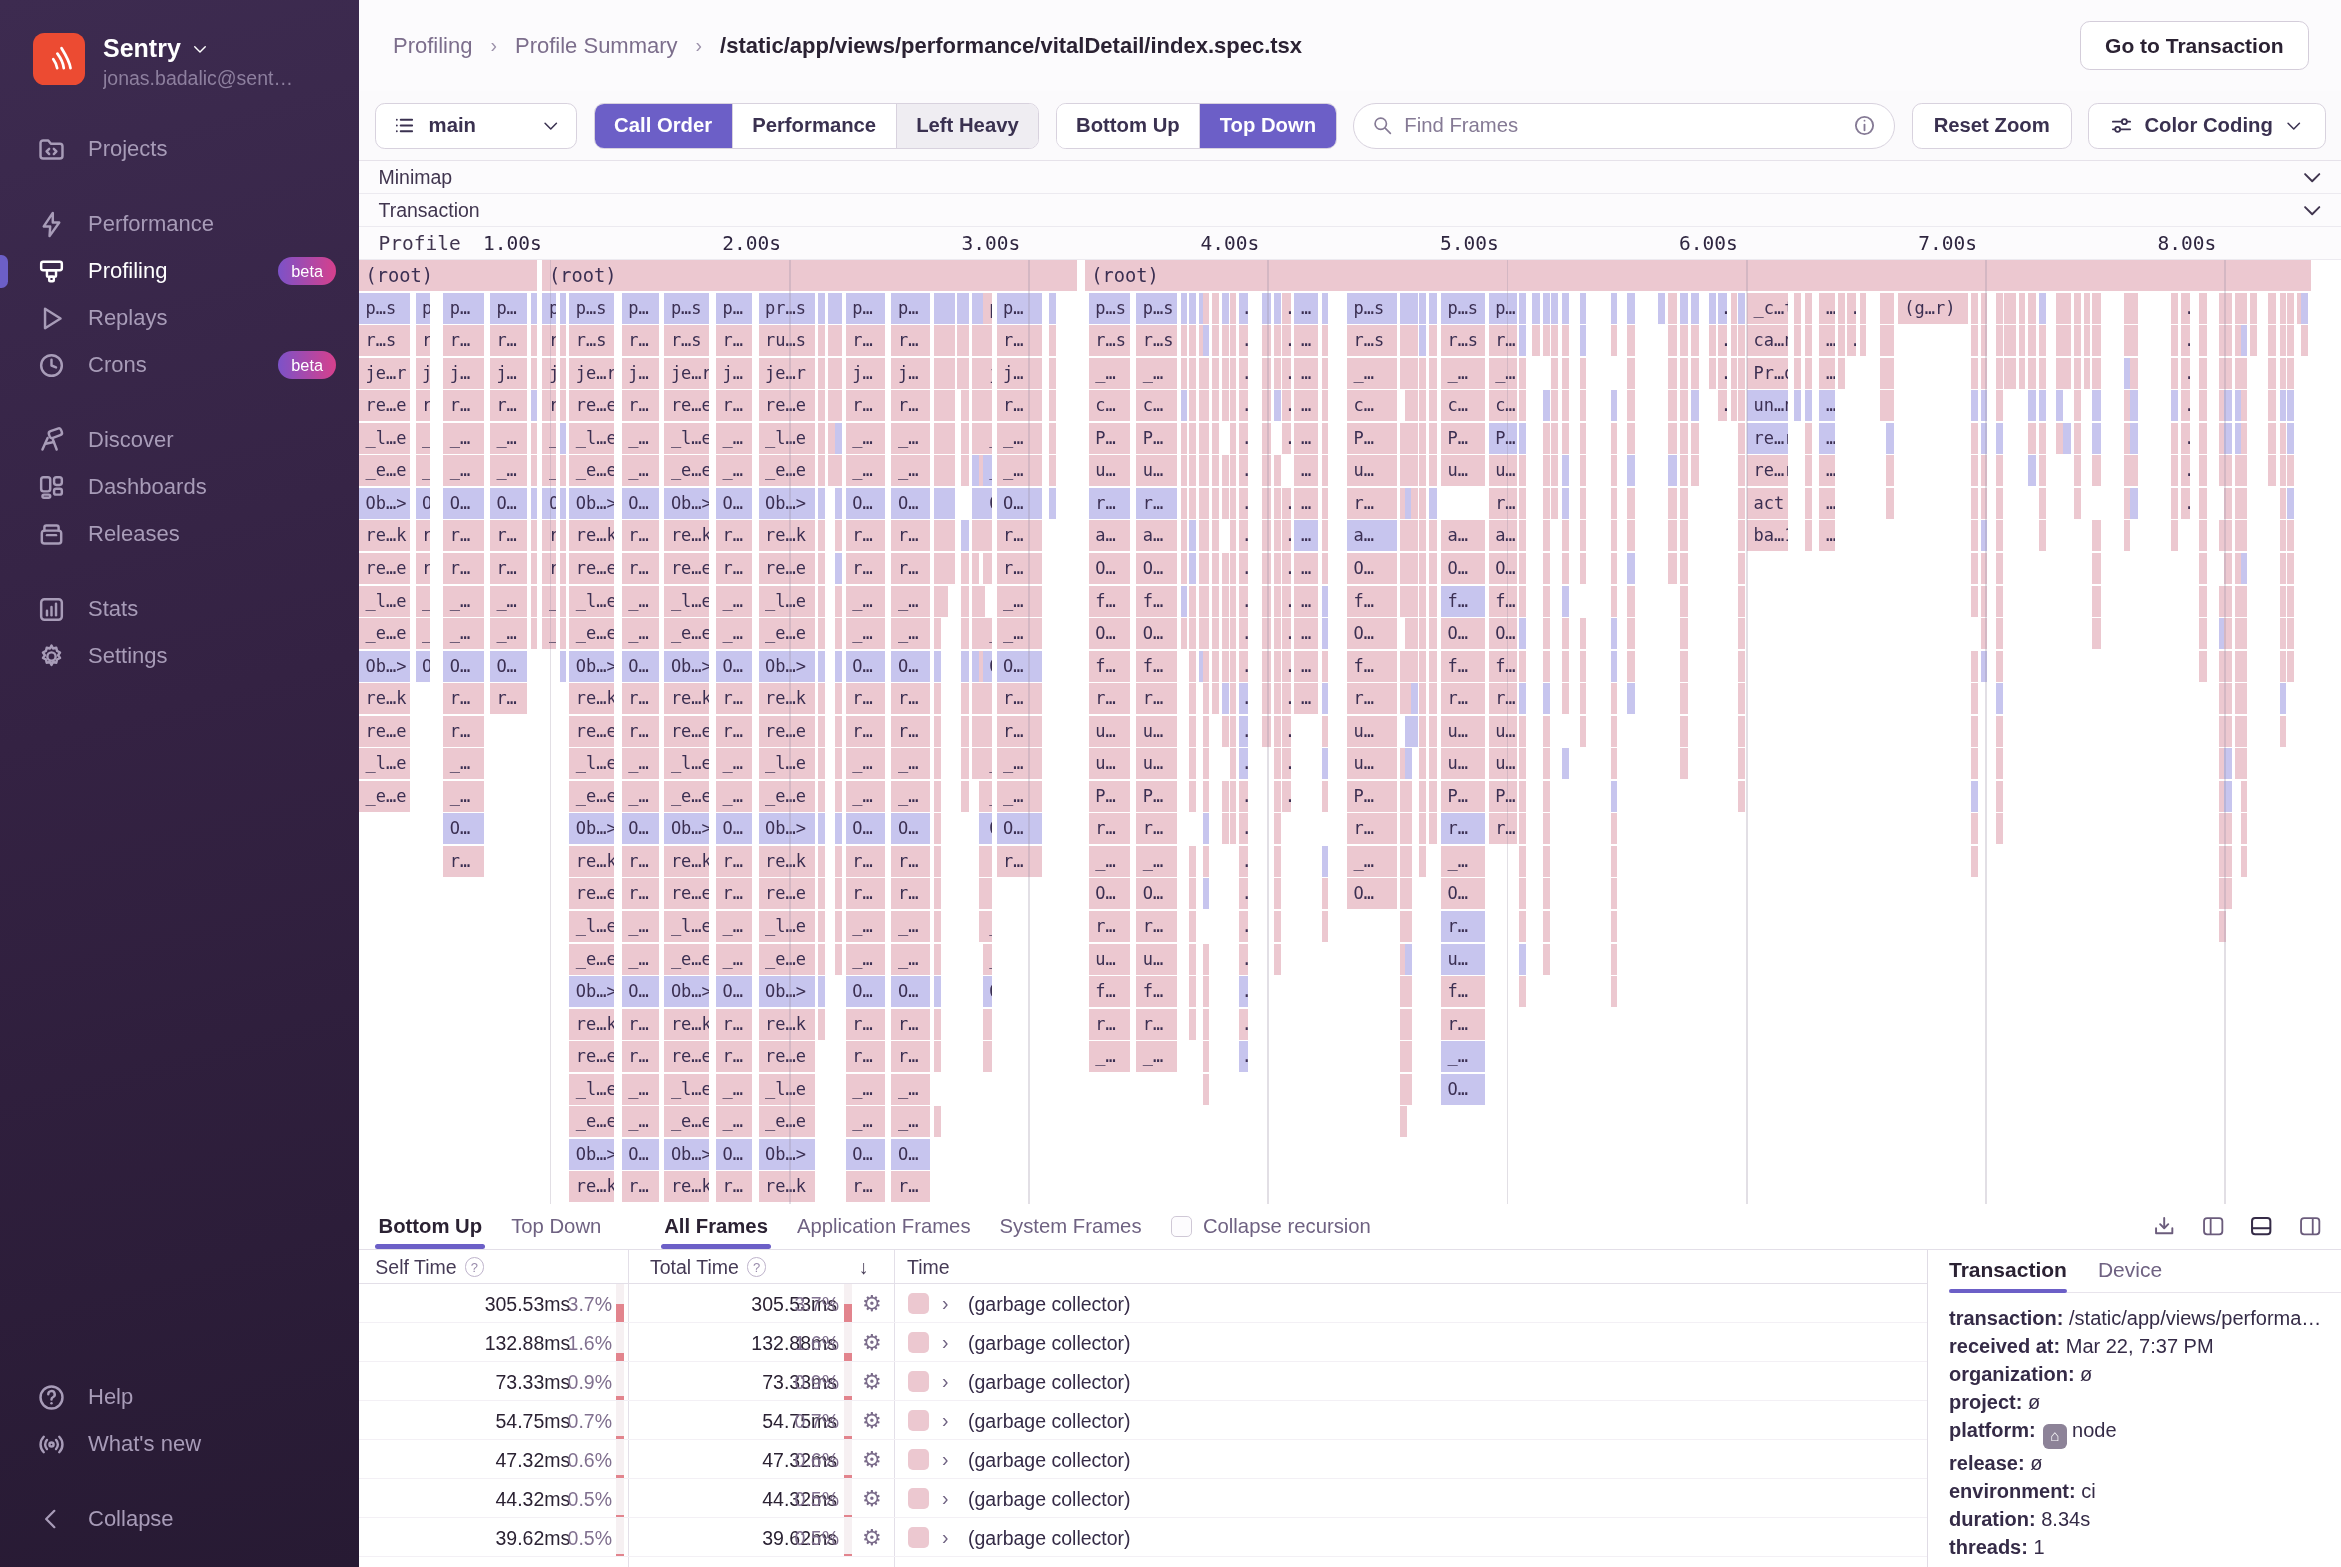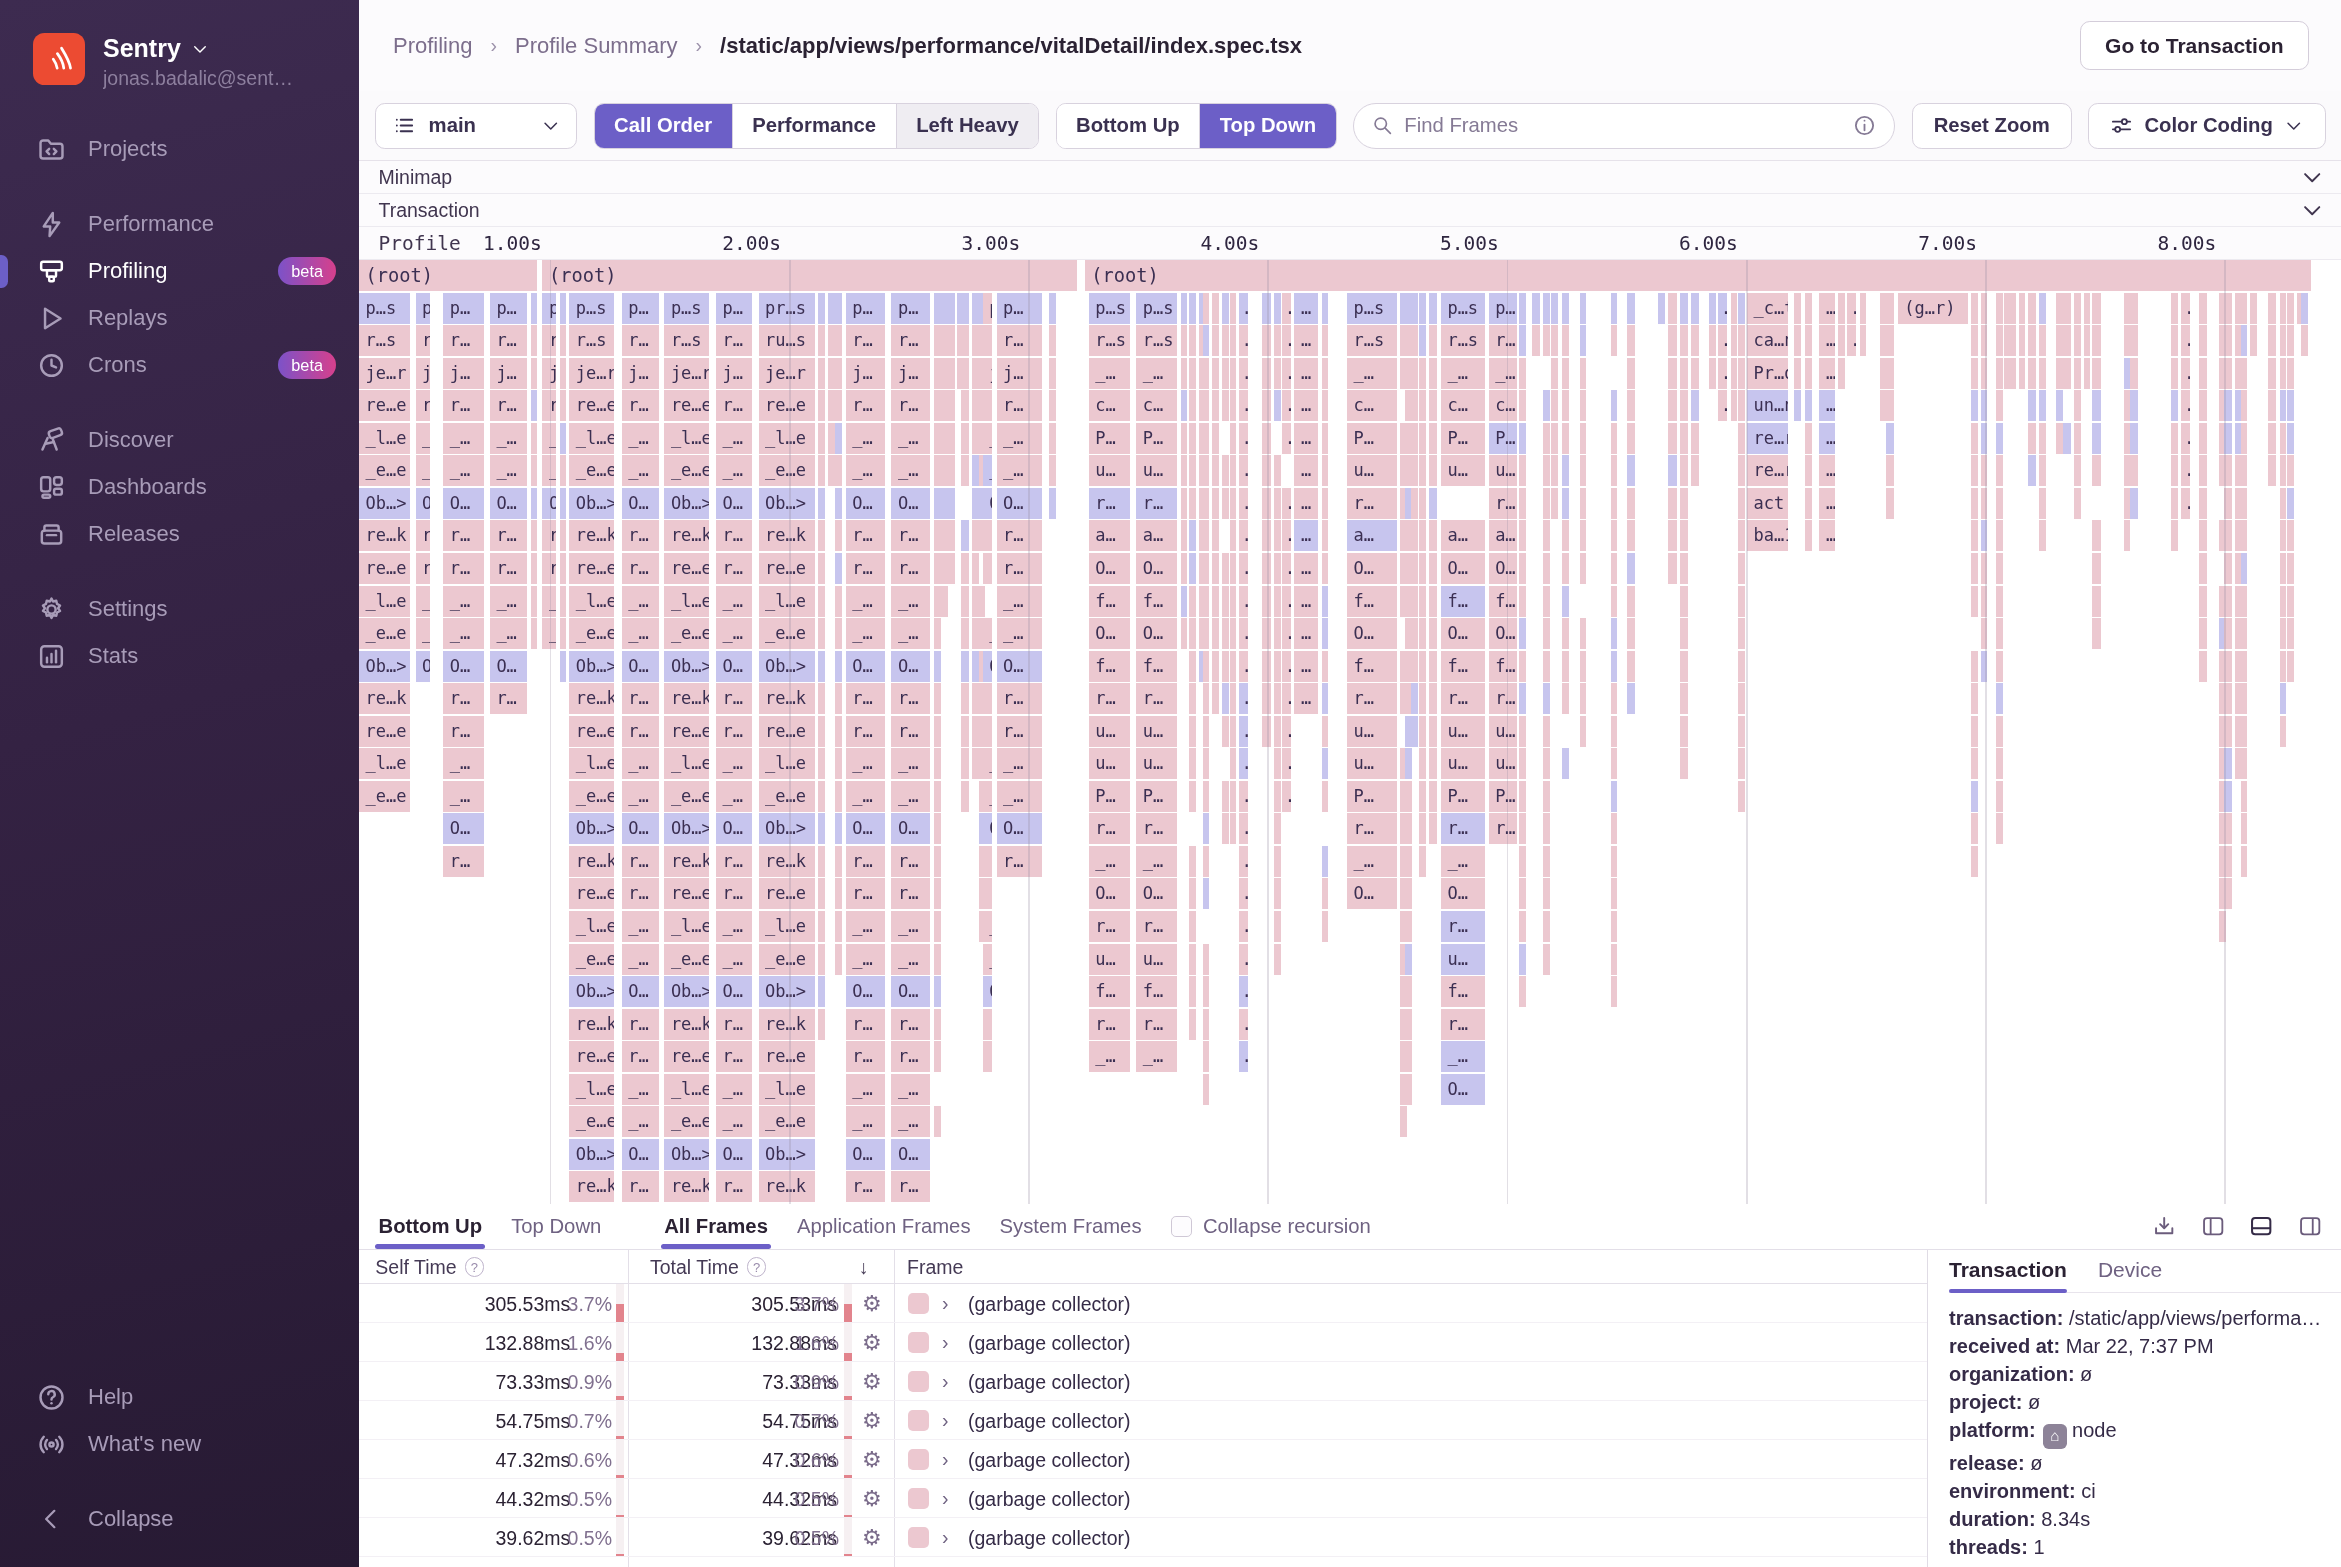--- a/index.html
+++ b/index.html
@@ -218,36 +218,36 @@
             <path d="M6.5 9 V6.5 a1.5 1.5 0 0 1 1.5-1.5 h8 a1.5 1.5 0 0 1 1.5 1.5 V9"></path>
             <line x1="8.5" y1="12.5" x2="15.5" y2="12.5"></line>
           </svg>
         </span>
         <span>Releases</span>
       </div>
       <div class="nav-gap"></div>
       <div class="nav-item">
         <span class="nav-ico">
           <svg class="sico" width="31" height="31" viewBox="0 0 24 24">
-            <circle cx="12" cy="12" r="3.2"></circle>
-            <path d="M12 3.5 l1.2 2.3 2.5-.6 .6 2.5 2.3 1.2-1.5 2.1 1.5 2.1-2.3 1.2-.6 2.5-2.5-.6-1.2 2.3-1.2-2.3-2.5 .6-.6-2.5-2.3-1.2 1.5-2.1-1.5-2.1 2.3-1.2 .6-2.5 2.5 .6 z"></path>
-          </svg>
-        </span>
-        <span>Settings</span>
-      </div>
-      <div class="nav-item">
-        <span class="nav-ico">
-          <svg class="sico" width="31" height="31" viewBox="0 0 24 24">
             <rect x="4" y="4" width="16" height="16" rx="2.5"></rect>
             <line x1="8.5" y1="16.5" x2="8.5" y2="13"></line>
             <line x1="12" y1="16.5" x2="12" y2="10"></line>
             <line x1="15.5" y1="16.5" x2="15.5" y2="7.5"></line>
           </svg>
         </span>
         <span>Stats</span>
+      </div>
+      <div class="nav-item">
+        <span class="nav-ico">
+          <svg class="sico" width="31" height="31" viewBox="0 0 24 24">
+            <circle cx="12" cy="12" r="3.2"></circle>
+            <path d="M12 3.5 l1.2 2.3 2.5-.6 .6 2.5 2.3 1.2-1.5 2.1 1.5 2.1-2.3 1.2-.6 2.5-2.5-.6-1.2 2.3-1.2-2.3-2.5 .6-.6-2.5-2.3-1.2 1.5-2.1-1.5-2.1 2.3-1.2 .6-2.5 2.5 .6 z"></path>
+          </svg>
+        </span>
+        <span>Settings</span>
       </div>
     </div>
   <div class="nav-foot" id="nav-foot">
       <div class="nav-item">
         <span class="nav-ico">
           <svg class="sico" width="31" height="31" viewBox="0 0 24 24">
             <circle cx="12" cy="12" r="8.5"></circle>
             <path d="M9.5 9.5 a2.5 2.5 0 1 1 3.6 2.3 c-.8 .4-1.1 .9-1.1 1.7"></path>
             <line x1="12" y1="16.5" x2="12.01" y2="16.5"></line>
           </svg>
@@ -1787,21 +1787,21 @@
       <div class="h" style="left:16.3px;">
         <span>Self Time</span>
           <span class="qm">?</span>
       </div>
       <div class="h" style="left:291px;">
         <span>Total Time</span>
           <span class="qm">?</span>
       </div>
       <div class="h" style="left:500px;">↓</div>
       <div class="h" style="left:548px;">
-          <span>Frame</span>
+          <span>Time</span>
         </div>
       <div class="vdiv" style="left:269px;"></div>
       <div class="vdiv" style="left:535px;"></div>
     </div>
     <div class="vdiv" style="left:269px; top:34px; bottom:0;"></div>
     <div class="vdiv" style="left:535px; top:34px; bottom:0;"></div>
     <div class="tbody" id="tbody">
         <div class="trow">
           <span class="num" style="left:16.3px;width:195px;">305.53ms</span>
           <span class="pct" style="left:203px;width:50px;">3.7%</span>

